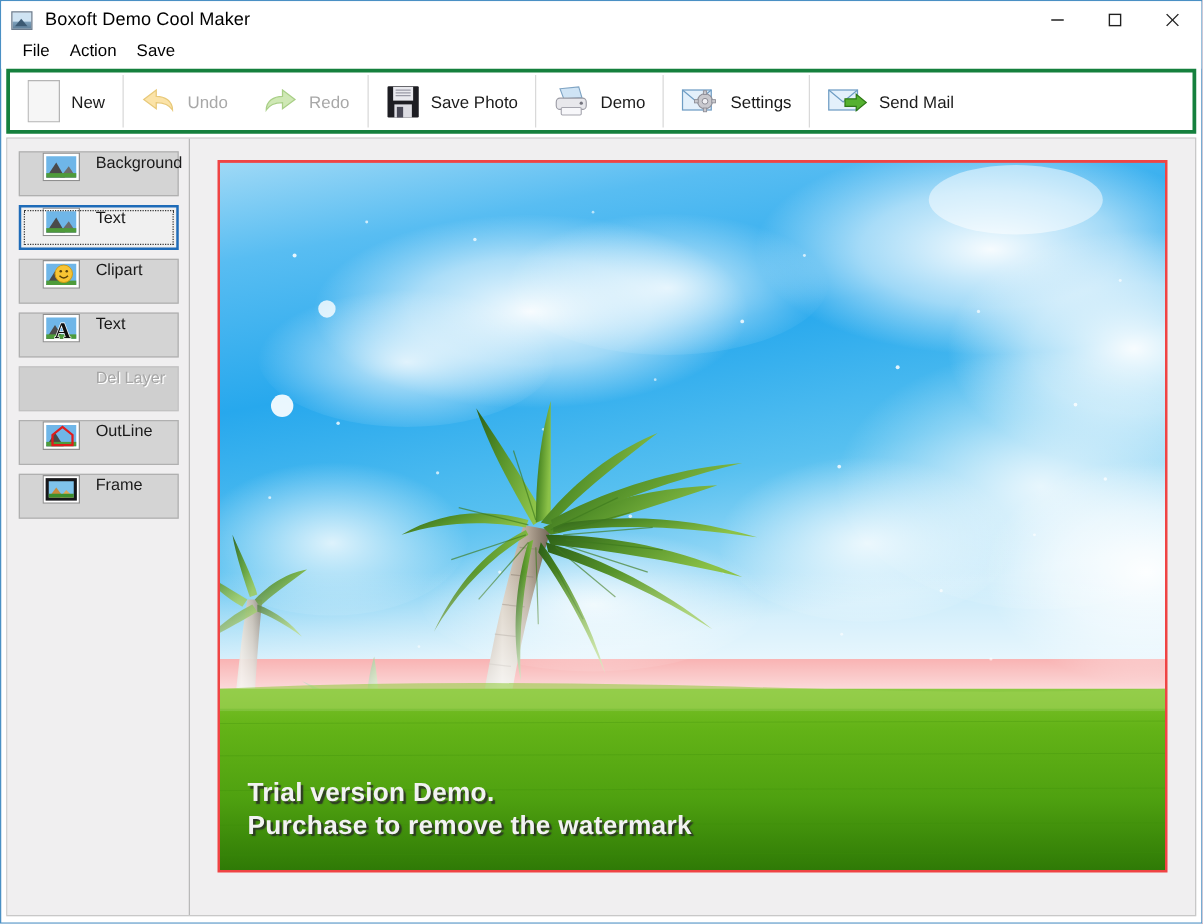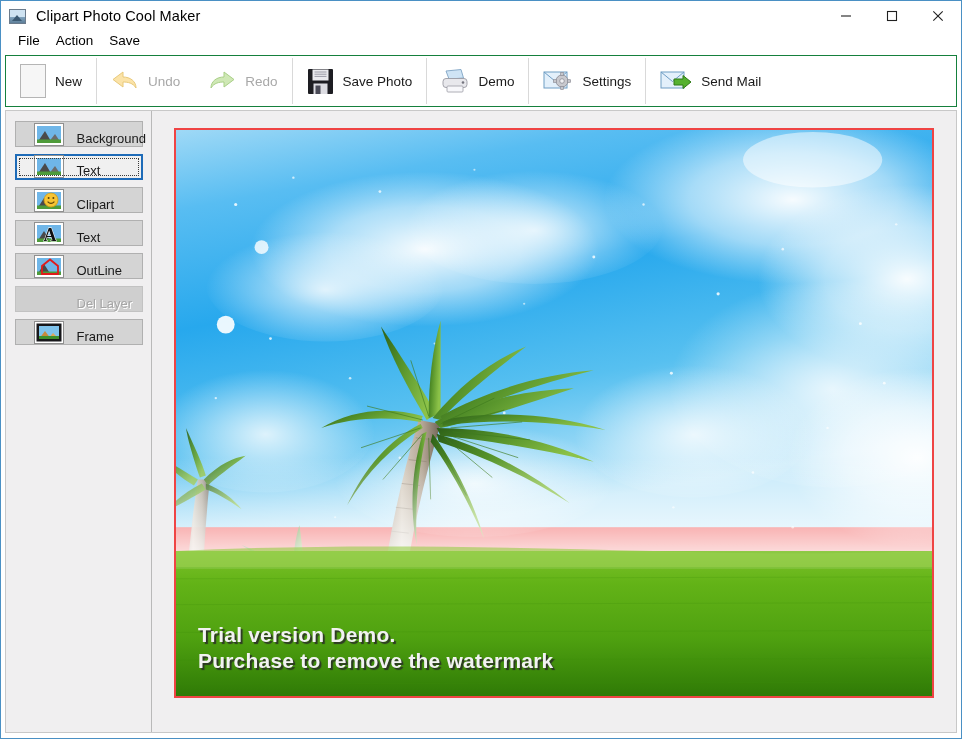--- a/index.html
+++ b/index.html
@@ -84,21 +84,21 @@
     color: #000;
     padding: 2px 8px;
     white-space: nowrap;
   }
 
   
   #toolbar {
     height: 52px;
     min-height: 52px;
     margin: 0 4px;
-    border: 1px solid #15803d;
+    border: 3px solid #15803d;
     background: #ffffff;
     display: flex;
     align-items: stretch;
   }
   .tb-group {
     display: flex;
     align-items: center;
     height: 100%;
   }
   .tb-sep {
@@ -136,25 +136,25 @@
     background: #f0eff0;
     padding-top: 10px;
     display: flex;
     flex-direction: column;
     align-items: center;
     gap: 7px;
     border-right: 1px solid #b9b9b9;
   }
   .side-btn {
     width: 128px;
-    height: 26px;
+    height: 36px;
     background: #d4d4d4;
     border: 1px solid #b0b0b0;
     display: flex;
-    align-items: flex-end;
+    align-items: flex-start;
     padding-left: 18px;
     gap: 13px;
     position: relative;
   }
   .side-btn.selected {
     background: #f0f0f0;
     border: 2px solid #1e6bb8;
     padding-left: 17px;
   }
   .side-btn.selected::before {
@@ -207,21 +207,21 @@
     letter-spacing: 0.2px;
   }
 </style>
 </head>
 <body>
 
 <div id="app-window">
 
   <div id="title-bar">
     <div id="app-icon"></div>
-    <div id="title-text">Clipart Photo Cool Maker</div>
+    <div id="title-text">Boxoft Demo Cool Maker</div>
 
     <div id="window-controls">
       <div class="win-btn">
         <svg width="12" height="12" viewBox="0 0 12 12">
             <line x1="1" y1="6" x2="11" y2="6" stroke="#202020" stroke-width="1.1"></line>
           </svg>
       </div>
       <div class="win-btn">
         <svg width="12" height="12" viewBox="0 0 12 12">
             <rect x="1.5" y="1.5" width="9" height="9" fill="none" stroke="#202020" stroke-width="1.1"></rect>
@@ -390,34 +390,34 @@
         <svg class="side-ico" viewBox="0 0 30 23">
           <rect x="0.5" y="0.5" width="29" height="22" fill="#ffffff" stroke="#8f8f8f"></rect>
           <rect x="3" y="3" width="24" height="17" fill="#6fb6e8"></rect>
           <path d="M3 20 L10 9 L17 20 Z" fill="#4a4a4a"></path>
           <rect x="3" y="16.5" width="24" height="3.5" fill="#4e9b3a"></rect>
           <text x="16" y="19" font-family="Liberation Serif, serif" font-size="18" font-weight="bold" fill="#101010" stroke="#ffffff" stroke-width="1" paint-order="stroke" text-anchor="middle">A</text>
         </svg>
         <span class="side-label">Text</span>
       </div>
 
+      <div class="side-btn disabled">
+        <svg class="side-ico hidden" viewBox="0 0 30 23"></svg>
+        <span class="side-label disabled">Del Layer</span>
+      </div>
+
       <div class="side-btn">
         <svg class="side-ico" viewBox="0 0 30 23">
           <rect x="0.5" y="0.5" width="29" height="22" fill="#ffffff" stroke="#8f8f8f"></rect>
           <rect x="3" y="3" width="24" height="17" fill="#6fb6e8"></rect>
           <path d="M3 20 L10 9 L17 20 Z" fill="#4a4a4a"></path>
           <rect x="3" y="16.5" width="24" height="3.5" fill="#4e9b3a"></rect>
           <path d="M8 19 L8 11 L16 4.5 L24 11 L24 19 Z" fill="none" stroke="#e01b1b" stroke-width="1.8"></path>
         </svg>
         <span class="side-label">OutLine</span>
-      </div>
-
-      <div class="side-btn disabled">
-        <svg class="side-ico hidden" viewBox="0 0 30 23"></svg>
-        <span class="side-label disabled">Del Layer</span>
       </div>
 
       <div class="side-btn">
         <svg class="side-ico" viewBox="0 0 30 23">
           <rect x="0.5" y="0.5" width="29" height="22" fill="#ffffff" stroke="#8f8f8f"></rect>
           <rect x="2.5" y="2.5" width="25" height="18" fill="#17171a"></rect>
           <rect x="5" y="5" width="20" height="13" fill="#7fc3ec"></rect>
           <path d="M5 18 L11 10 L17 18 Z" fill="#c98a3a"></path>
           <path d="M14 18 L19 12 L25 18 Z" fill="#e0a758"></path>
           <rect x="5" y="15" width="20" height="3" fill="#3e8f2c"></rect>

